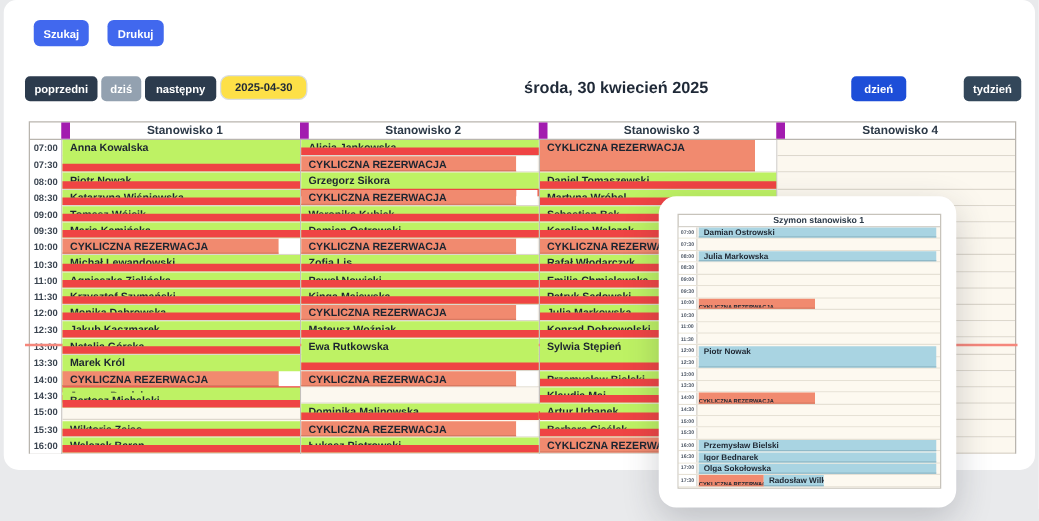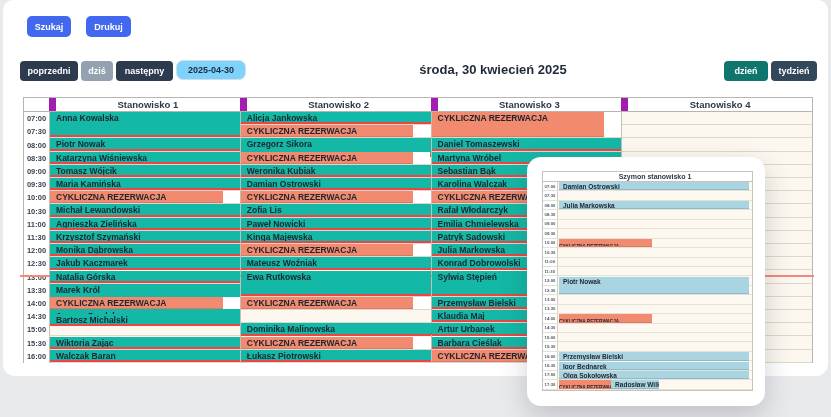--- a/index.html
+++ b/index.html
@@ -16,25 +16,25 @@
   
   .btn{position:absolute;display:flex;align-items:center;justify-content:center;
     font-weight:700;color:#fff;cursor:pointer;box-sizing:border-box;}
   .btn-blue{background:#4168ee;border-radius:5px;font-size:9px;height:21px;}
   #btn-szukaj{left:24px;top:16px;width:44px;}
   #btn-drukuj{left:83px;top:16px;width:45px;}
   .btn-navy{background:#2c3b4d;border-radius:4px;font-size:9px;height:20px;top:61px;}
   #btn-prev{left:17px;width:58px;}
   #btn-today{left:78px;width:32px;background:#93a1b0;}
   #btn-next{left:113px;width:57px;}
-  #btn-day{left:721px;width:44px;background:#0f766e;}
+  #btn-day{left:678px;width:44px;background:#1d4ed8;}
   #btn-week{left:768px;width:46px;background:#33475a;}
   #date-input{
     position:absolute;left:173px;top:60px;width:70px;height:20px;
-    border:1px solid #d9dde2;border-radius:7px;background:#7dd3fc;
+    border:1px solid #d9dde2;border-radius:7px;background:#fde047;
     font-family:"Liberation Sans",sans-serif;font-size:9px;font-weight:700;color:#1f2937;
     text-align:center;box-sizing:border-box;padding:0;
   }
   #view-title{
     position:absolute;left:280px;top:62px;width:420px;text-align:center;
     font-size:13px;font-weight:700;color:#1f2937;
   }
   
   .cal{position:absolute;left:20px;top:97px;width:790px;height:266px;
     border:1px solid #b9b5ae;box-sizing:border-box;background:#fff;}
@@ -45,21 +45,21 @@
   .cal-head-time{border-left:none;}
   .cal-body{position:relative;display:grid;grid-template-columns:25px repeat(4,1fr);height:251px;}
   .time-col{position:relative;background:#fff;z-index:0;}
   .time-label{height:13.21px;display:flex;align-items:center;justify-content:center;
     font-size:7.5px;font-weight:700;color:#3a4450;box-sizing:border-box;}
   .day-col{position:relative;border-left:1px solid #c2bfba;box-sizing:border-box;}
   .slot{height:13.21px;box-sizing:border-box;border-bottom:1px solid #ddd8cd;background:#fcf8ef;}
   .event{position:absolute;left:0;box-sizing:border-box;z-index:4;overflow:hidden;
     font-size:8.5px;font-weight:700;color:#1d2530;line-height:13.2px;padding-left:6px;
     white-space:nowrap;cursor:pointer;}
-  .booking{width:100%;background:#14b8a6;border-bottom:2px solid #ef4444;}
+  .booking{width:100%;background:#bef264;border-bottom:6px solid #ef4444;}
   .cyclic{width:91%;background:#f18a6f;border-bottom:1px solid #d97a62;}
   .event-filler{position:absolute;box-sizing:border-box;background:#ffffff;left:91%;width:9%;z-index:4;}
   #current-time-line{position:absolute;left:-4px;width:794px;height:2px;top:163px;
     background:#f5877c;z-index:2;}
   
   .popup{
     position:absolute;left:527px;top:157px;width:238px;height:249px;
     background:#ffffff;border-radius:14px;z-index:10;
     box-shadow:0 10px 28px rgba(40,45,60,0.22);
   }

